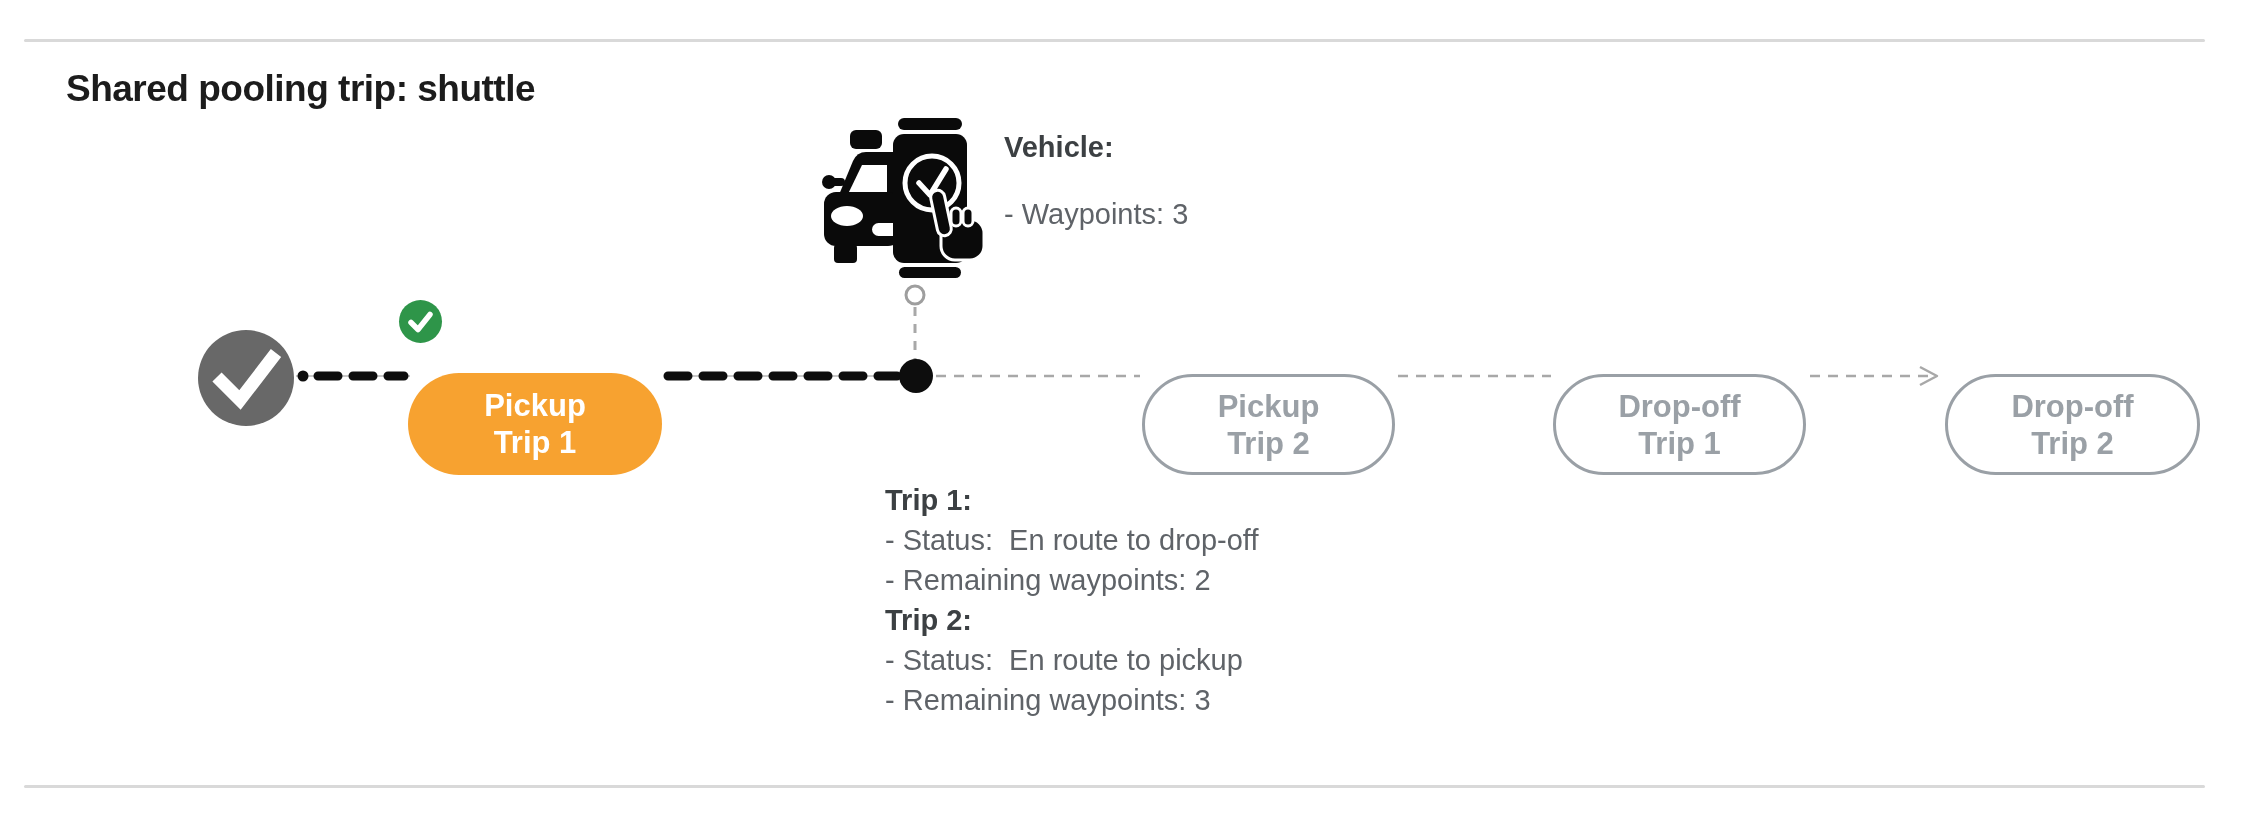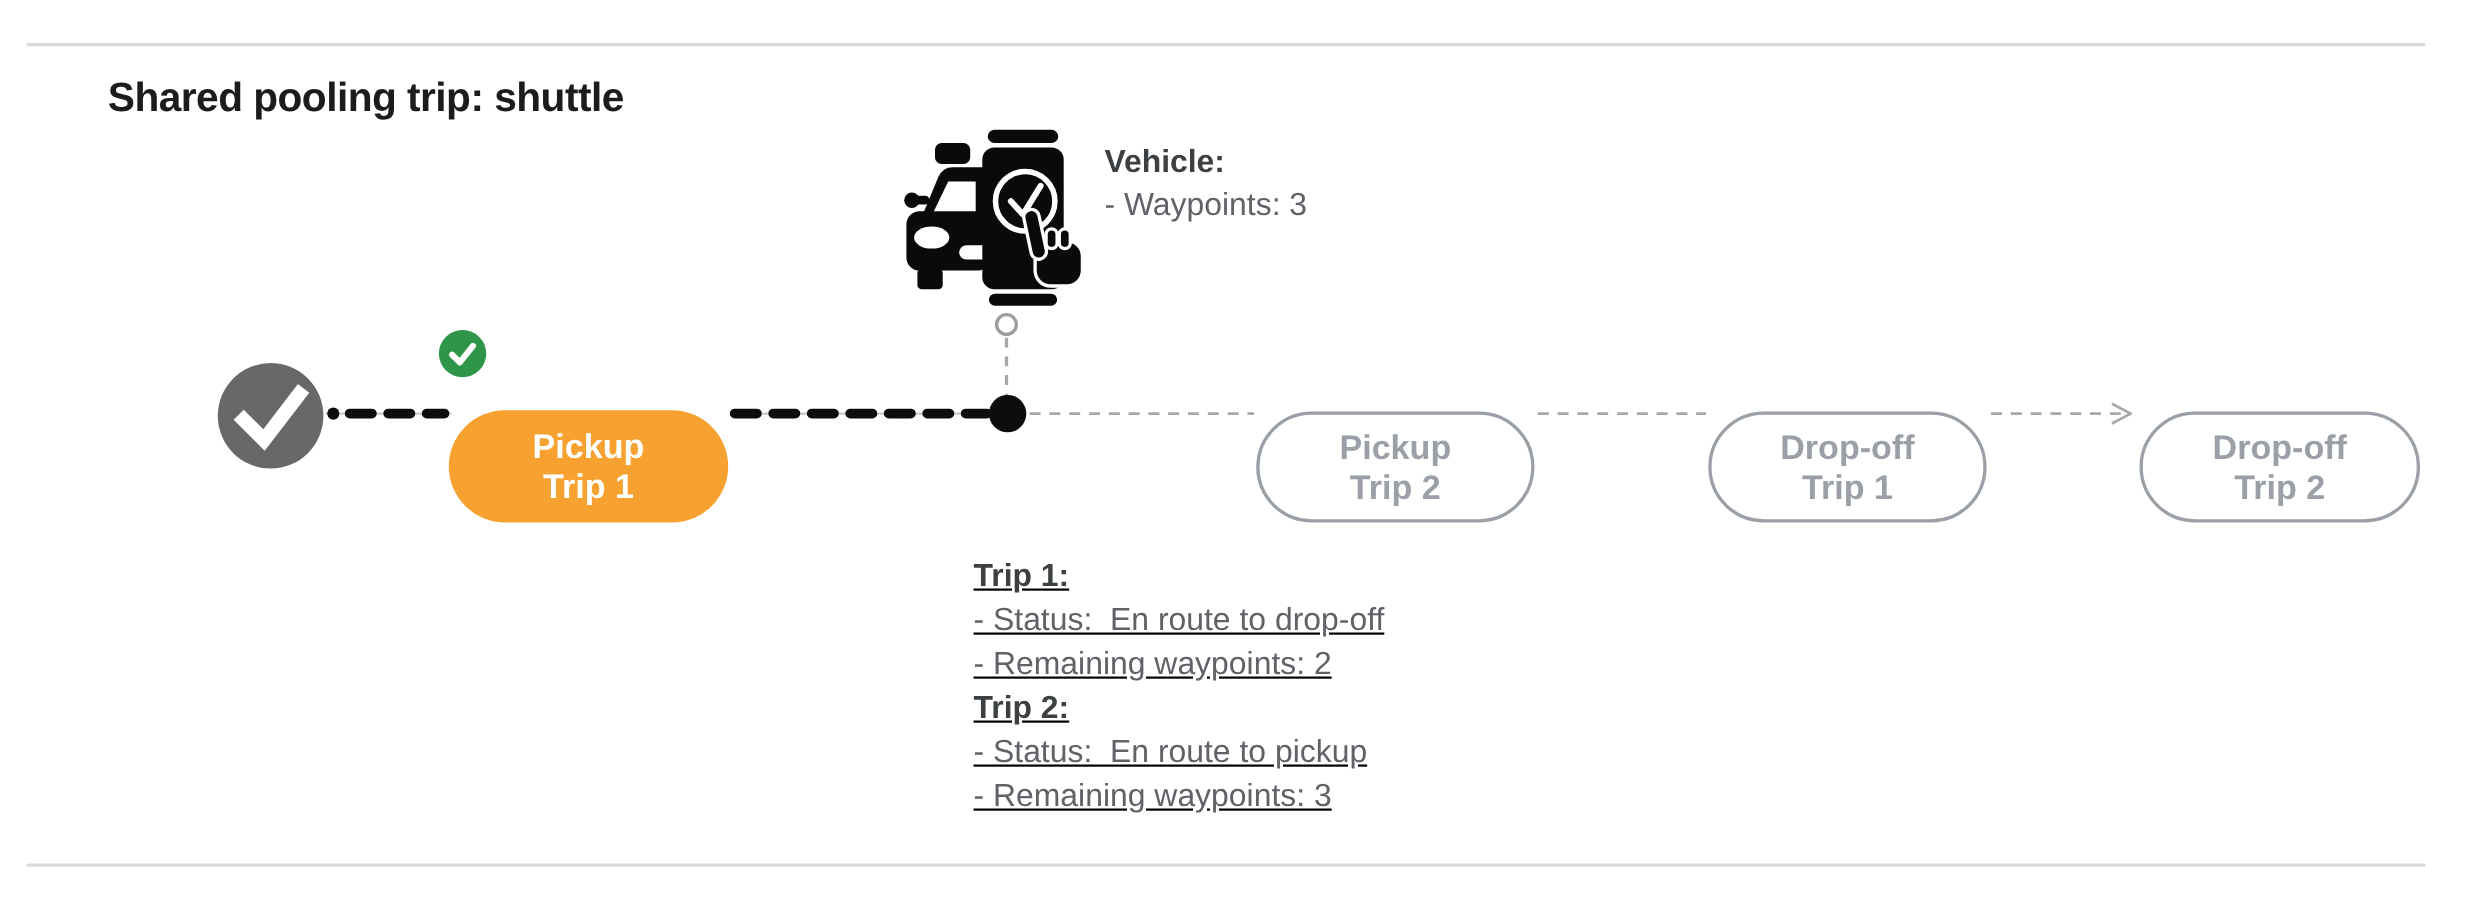--- a/index.html
+++ b/index.html
@@ -12,26 +12,26 @@
   html,body { background:#ffffff; }
   .canvas {
     position:relative; width:2245px; height:825px; background:#fff; overflow:hidden;
     font-family:"Liberation Sans", sans-serif;
   }
   .rule { position:absolute; left:24px; width:2181px; height:3px; background:var(--rule); border-radius:2px; }
   .rule-top { top:39px; }
   .rule-bottom { top:785px; }
   .page-title {
     position:absolute; left:66px; top:68px; font-size:37px; font-weight:700;
-    color:var(--title-text); letter-spacing:-0.5px;margin-left:32px;
+    color:var(--title-text); letter-spacing:-0.5px;
   }
   .vehicle-icon { position:absolute; left:820px; top:116px; }
   .vehicle-info { position:absolute; left:1004px; top:128px; font-size:29px; line-height:39px; }
   .vehicle-info .lbl { font-weight:700; color:var(--label-text); }
-  .vehicle-info .val { color:var(--body-text); white-space:pre-wrap; }
+  .vehicle-info .val { color:var(--body-text); white-space:pre-wrap;margin-top:28px; }
   .connectors { position:absolute; left:0; top:0; }
 
   .node-circle {
     position:absolute; left:198px; top:330px; width:96px; height:96px;
     border-radius:50%; background:var(--gray-node); display:flex; align-items:center; justify-content:center;
   }
   .node-label {
     position:absolute; left:118px; top:440px; width:252px; text-align:center;
     font-size:29px; line-height:36px; color:var(--body-text);
   }
@@ -42,21 +42,21 @@
   }
   .pill-active { left:408px; top:325px; width:254px; height:102px; background:var(--orange); color:#ffffff; }
   .pill-planned { width:253px; background:#ffffff; border:3px solid var(--pill-gray); color:var(--pill-gray); }
   .pill-p2 { left:1142px; }
   .pill-d1 { left:1553px; }
   .pill-d2 { left:1945px; width:255px; }
   .badge {
     position:absolute; left:399px; top:300px; width:43px; height:43px; border-radius:50%;
     background:var(--green); display:flex; align-items:center; justify-content:center;
   }
-  .trip-info { position:absolute; left:885px; top:504px; font-size:29px; line-height:40px;text-decoration:underline; }
+  .trip-info { position:absolute; left:885px; top:480px; font-size:29px; line-height:40px; }
   .trip-info .lbl { font-weight:700; color:var(--label-text); }
   .trip-info .val { color:var(--body-text); white-space:pre-wrap; }
 
   .dash-black { stroke:var(--connector-dark); stroke-width:9; stroke-dasharray:20 15; stroke-linecap:round; }
   .underlay { stroke:var(--connector-underlay); stroke-width:2; }
   .dash-gray { stroke:var(--connector-gray); stroke-width:2.5; stroke-dasharray:10 8; }
   .dash-gray-v { stroke:var(--connector-gray); stroke-width:3; stroke-dasharray:9 8; }
   .arrow-head { fill:none; stroke:var(--connector-gray); stroke-width:2.5; stroke-linejoin:round; }
 </style>
 </head>

